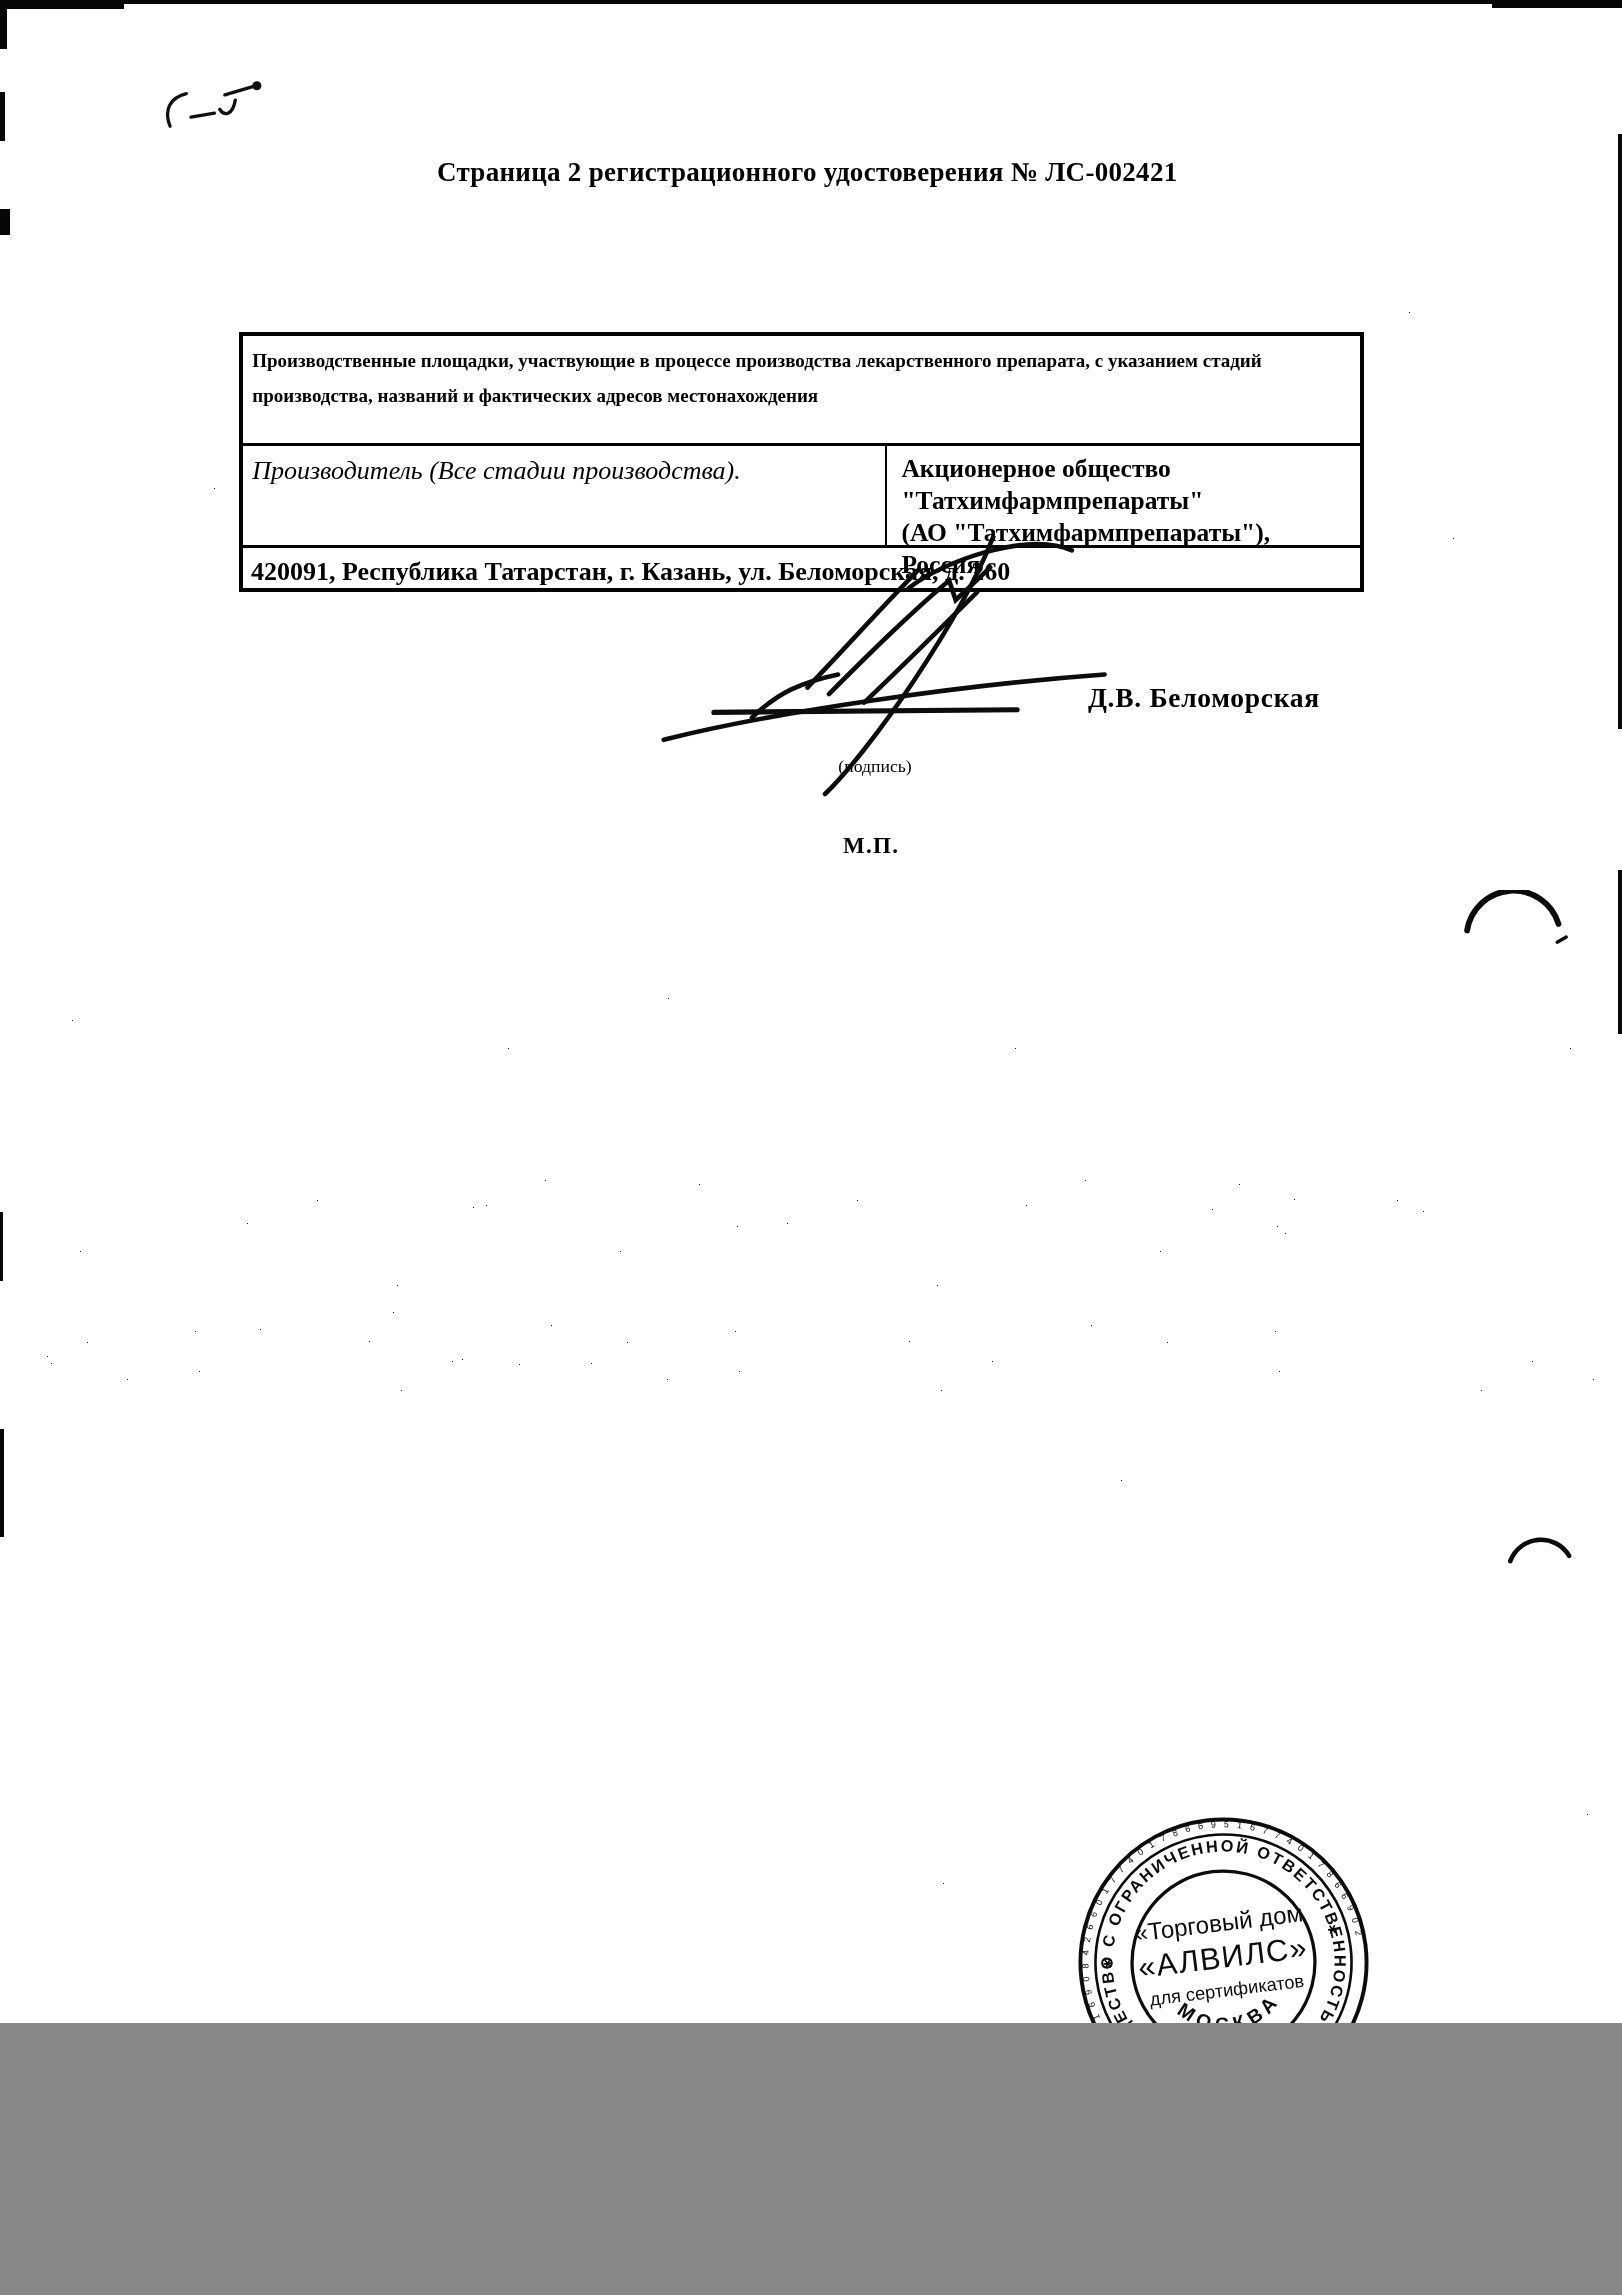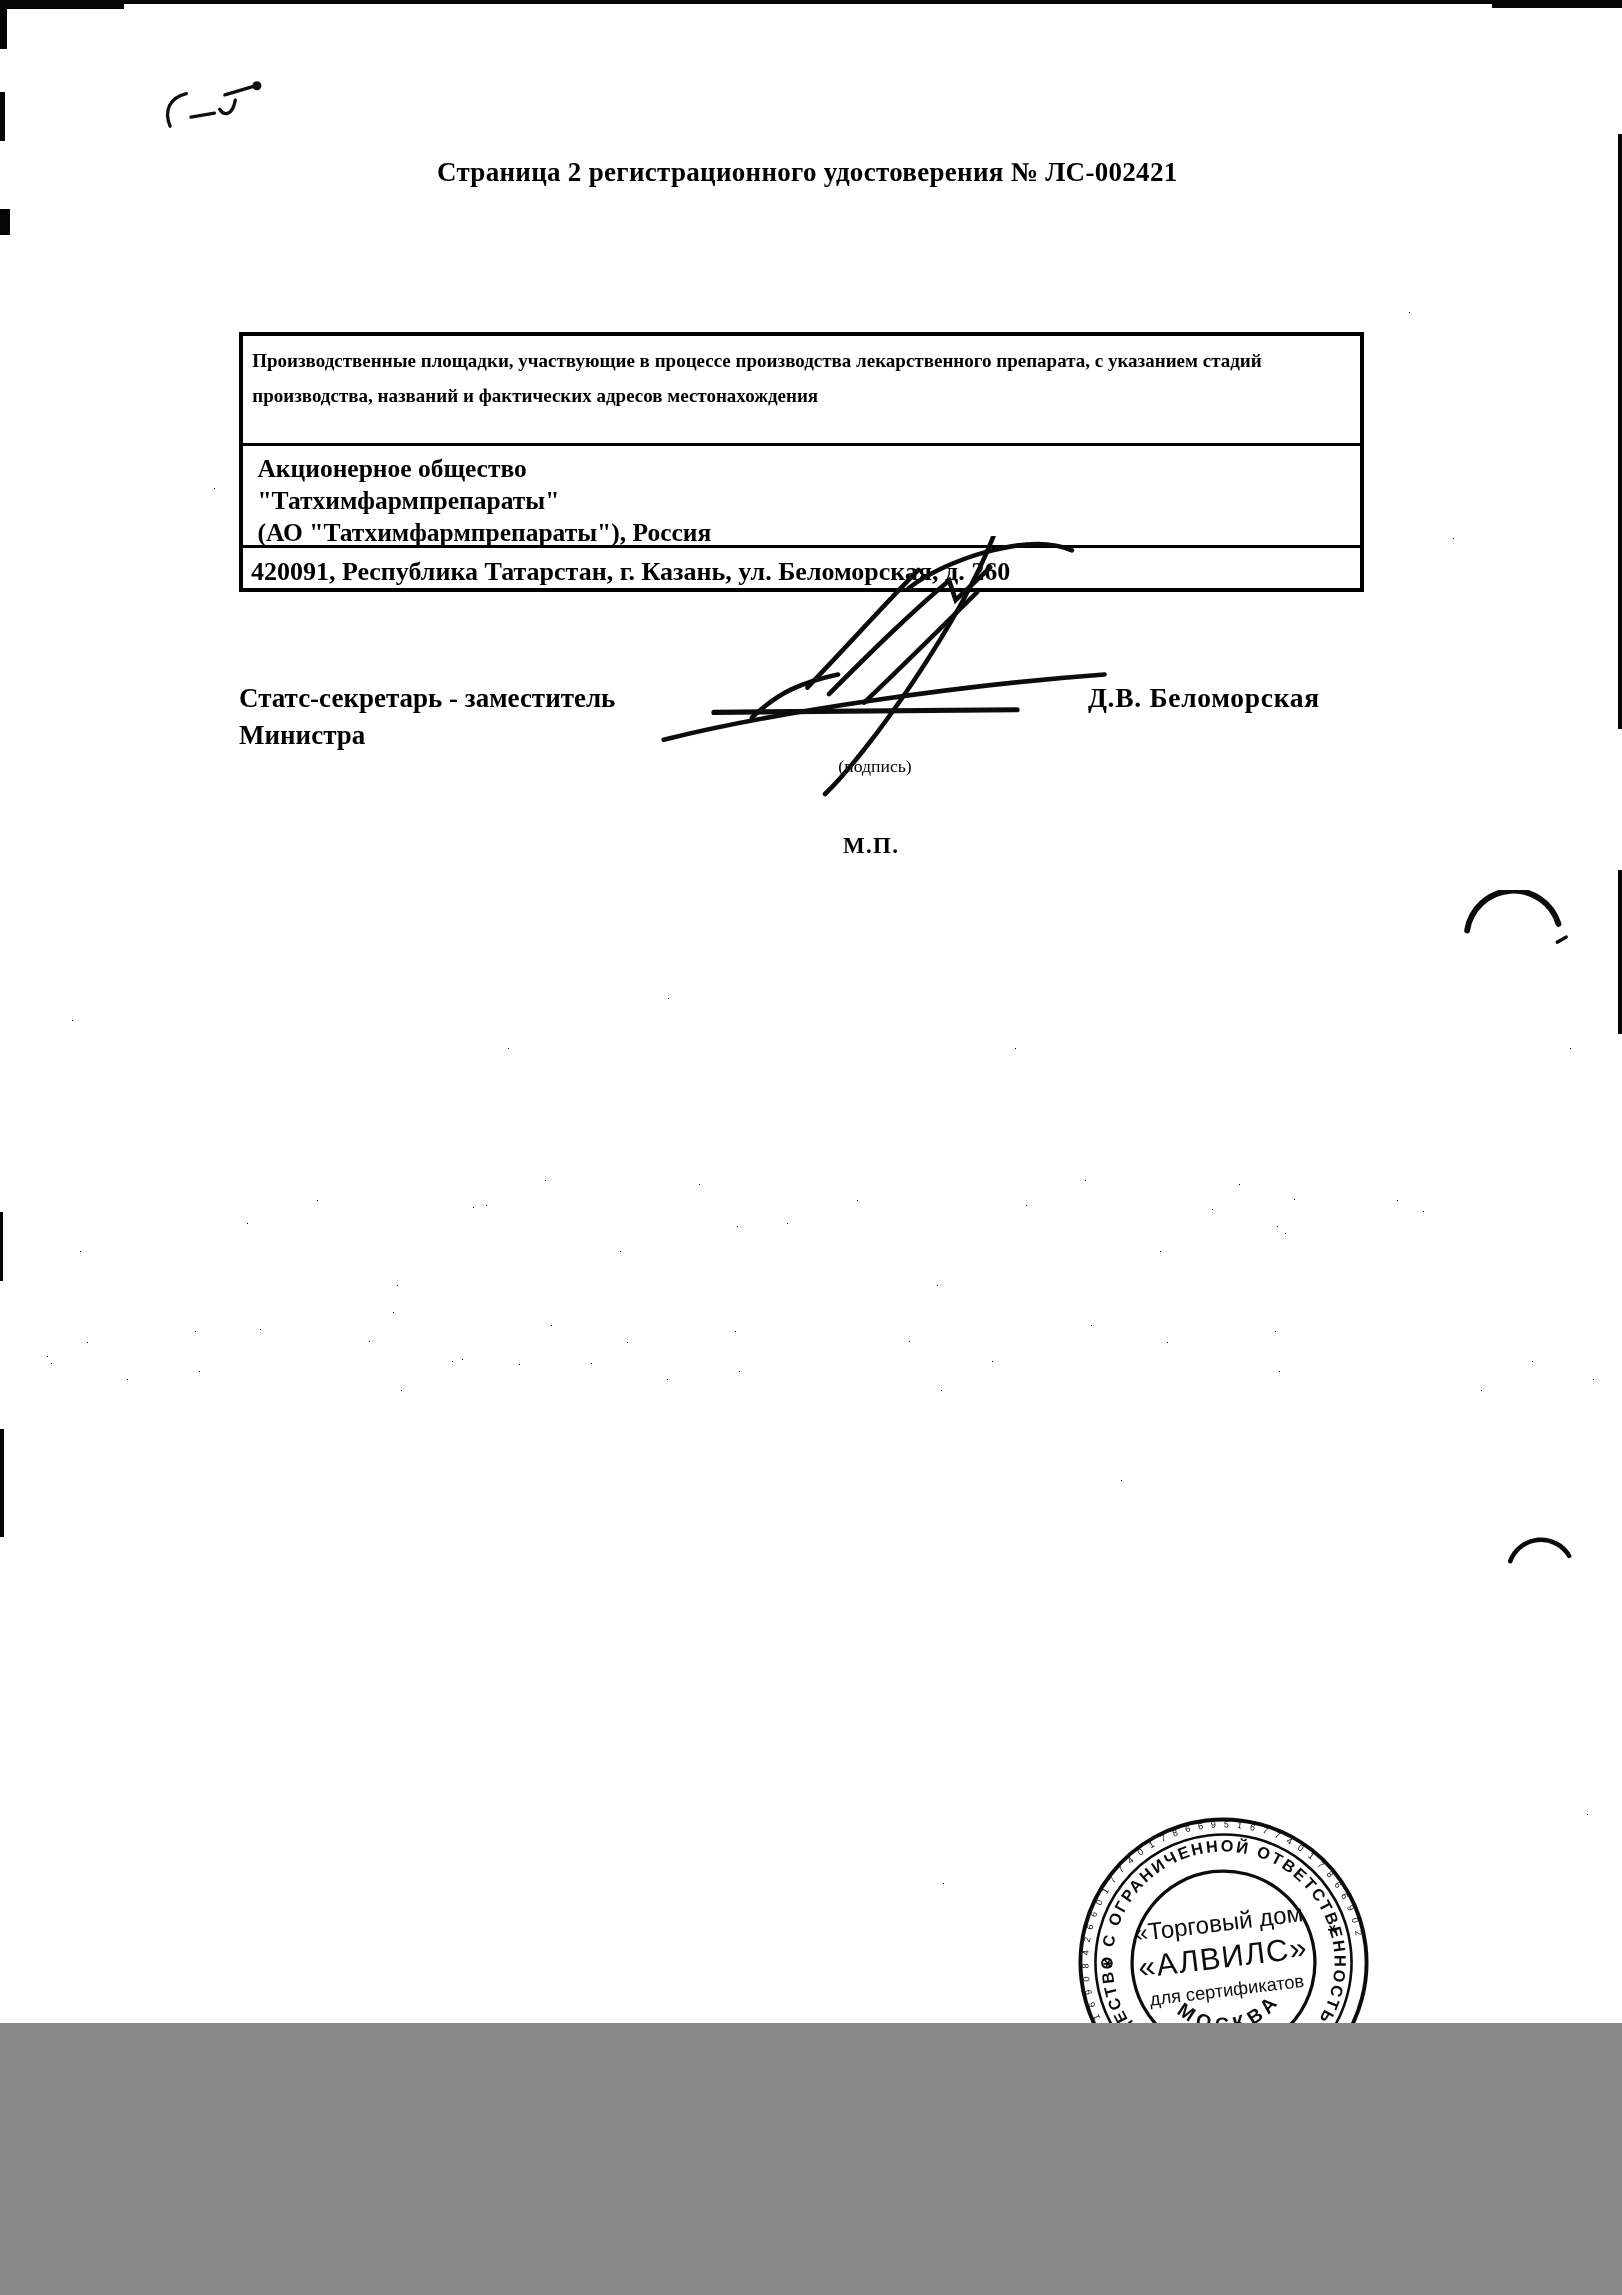--- a/index.html
+++ b/index.html
@@ -157,29 +157,28 @@
   </svg>
   <svg class="abs" style="left:1505px;top:1527px;" width="72" height="46" viewBox="0 0 110 70">
     <path d="M8 52 A 50 50 0 0 1 98 44" fill="none" stroke="#0b0b0b" stroke-width="7" stroke-linecap="round"></path>
   </svg>
 
   <div class="abs doc-header ink">Страница 2 регистрационного удостоверения № ЛС-002421</div>
 
   <div class="abs reg-table ink">
     <div class="t-row-header">Производственные площадки, участвующие в процессе производства лекарственного препарата, с указанием стадий производства, названий и фактических адресов местонахождения</div>
     <div class="t-row-producer">
+      <div class="t-cell-label">Производитель (Все стадии производства).</div>
       <div class="t-cell-value">Акционерное общество
 "Татхимфармпрепараты"
 (АО "Татхимфармпрепараты"), Россия</div>
     </div>
     <div class="t-row-address">420091, Республика Татарстан, г. Казань, ул. Беломорская, д. 260</div>
   </div>
 
-  <div class="abs sig-position ink">Статс-секретарь - заместитель
-Министра</div>
   <div class="abs sig-name ink">Д.В. Беломорская</div>
   <div class="abs sig-caption ink">(подпись)</div>
   <div class="abs sig-mp ink">М.П.</div>
 
   <svg class="abs" style="left:621px;top:536px;" width="523" height="307" viewBox="0 0 800 470">
     <g fill="none" stroke="#0c0c0c" stroke-width="7" stroke-linecap="round">
       <path d="M200 278 C 240 240 275 224 332 212"></path>
       <path d="M285 232 C 340 175 400 108 455 52"></path>
       <path d="M318 242 C 375 185 440 120 502 68 L 512 98 L 565 48"></path>
       <path d="M372 255 C 430 200 490 140 545 86"></path>

